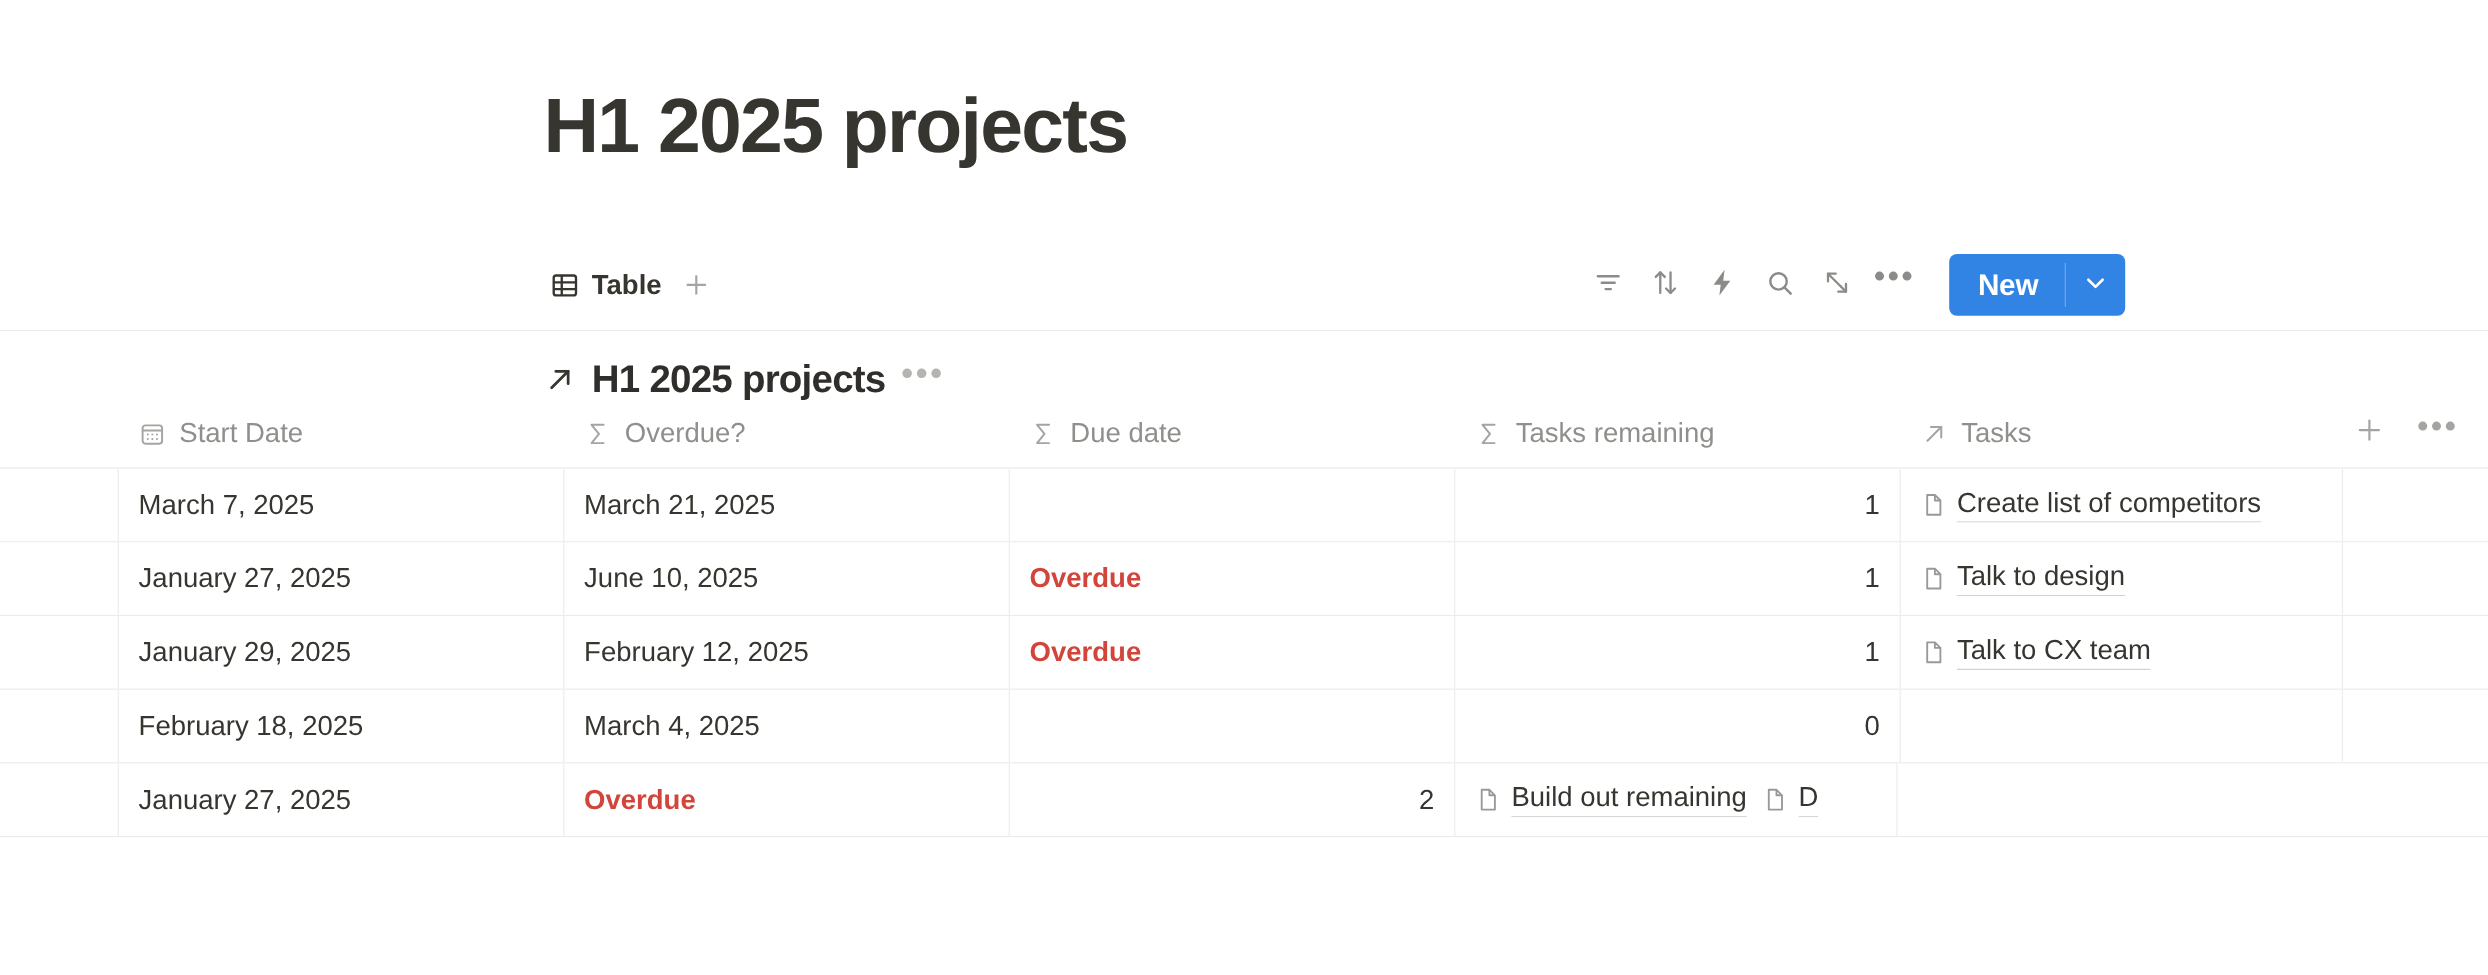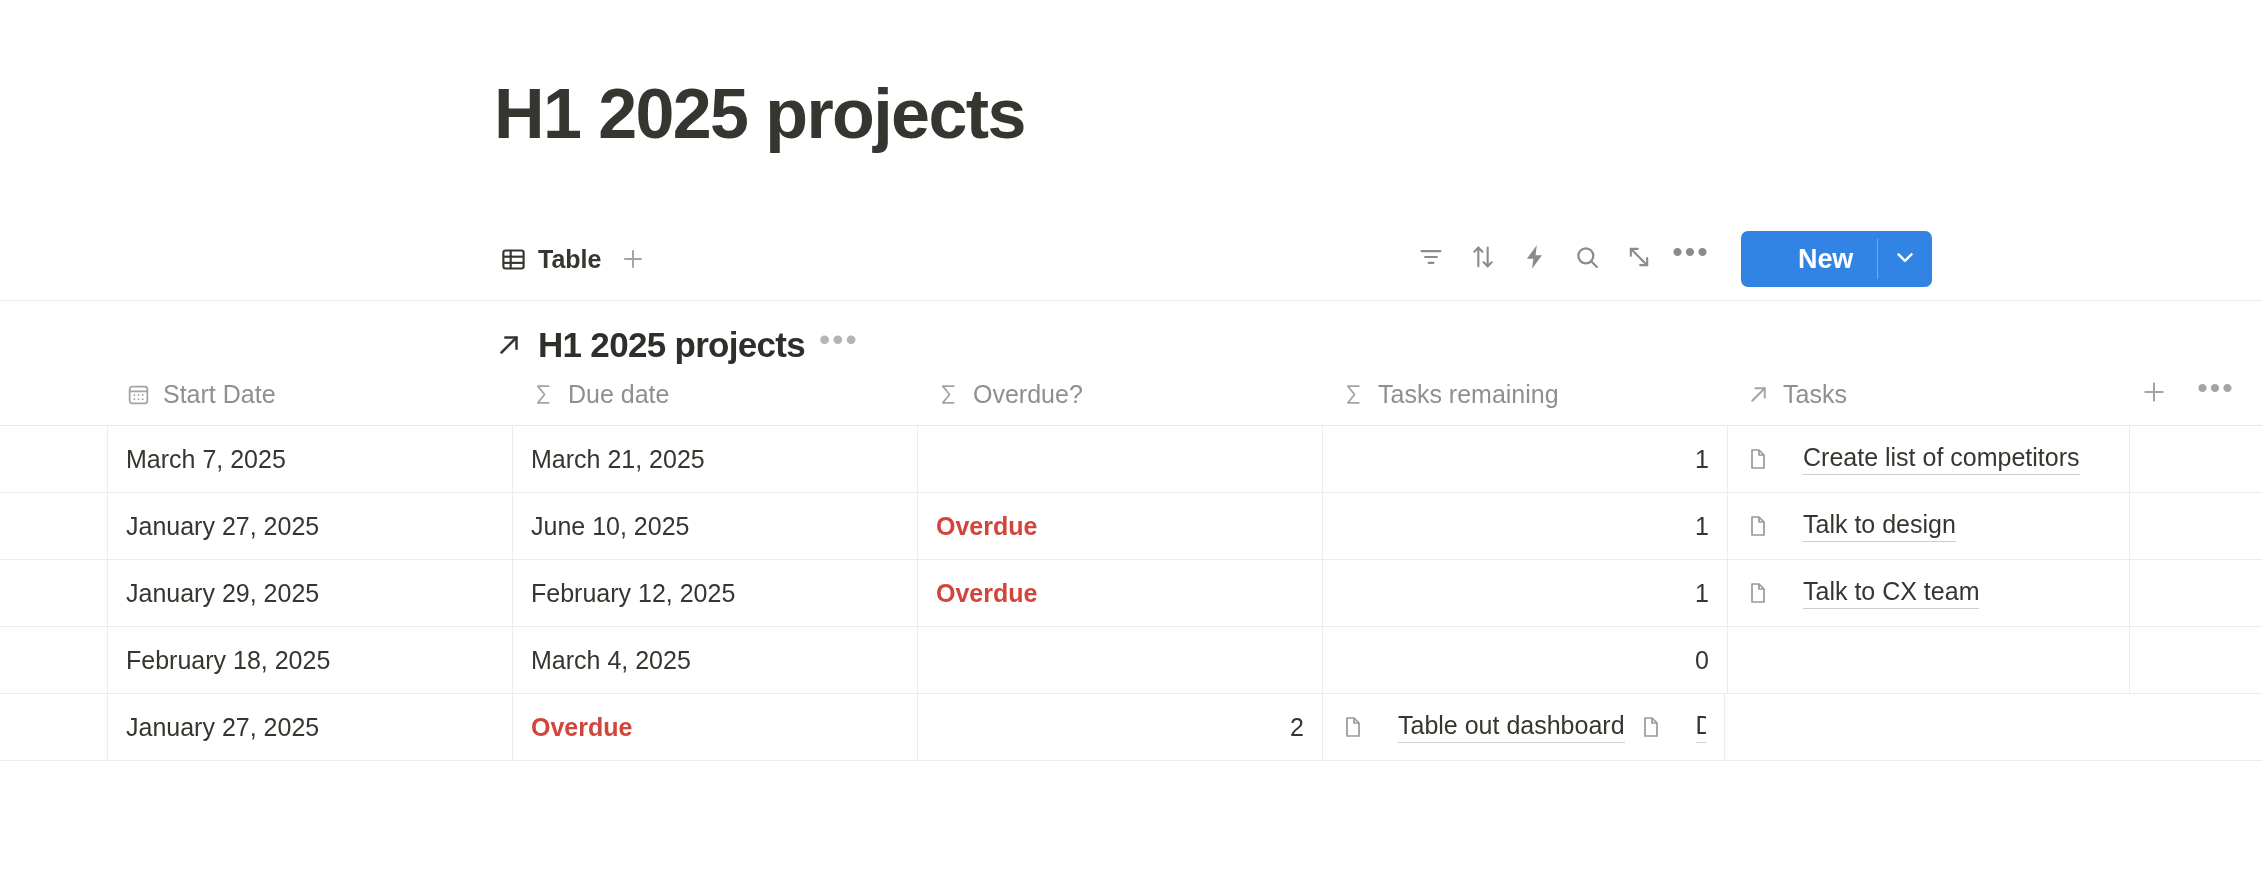--- a/index.html
+++ b/index.html
@@ -69,21 +69,20 @@
   .tool-btn.dots { letter-spacing: 2px; font-size: 30px; line-height: 12px; padding-bottom: 14px; }
 
   .new-btn {
     display: flex; align-items: stretch;
     margin-left: 24px;
     height: 56px;
     background: #3284e4;
     border-radius: 7px;
     overflow: hidden;
     cursor: pointer;
-    padding-left: 31px;
   }
   .new-btn .label {
     display: flex; align-items: center;
     padding: 0 24px 0 26px;
     color: #ffffff;
     font-size: 27px;
     font-weight: 600;
     letter-spacing: -0.2px;
   }
   .new-btn .divider { width: 1px; background: rgba(255,255,255,0.32); margin: 8px 0; }
@@ -191,21 +190,20 @@
     cursor: pointer;
     flex: none;
   }
   .chip .pg { display: flex; align-items: center; color: #9a9995; flex: none; }
   .chip .txt {
     font-size: 25px;
     color: #37352f;
     border-bottom: 1px solid #cfcecc;
     padding-bottom: 2px;
     white-space: nowrap;
-    margin-left: 24px;
   }
 
   
   .new-page-row {
     position: absolute;
     left: 0px; top: 808px;
     width: 2262px; height: 60px;
     display: flex; align-items: center;
     gap: 14px;
     padding-left: 16px;
@@ -344,36 +342,36 @@
               <circle cx="12" cy="12.5" r="0.9" fill="#a5a4a1" stroke="none"></circle>
               <circle cx="16" cy="12.5" r="0.9" fill="#a5a4a1" stroke="none"></circle>
               <circle cx="8" cy="16.5" r="0.9" fill="#a5a4a1" stroke="none"></circle>
               <circle cx="12" cy="16.5" r="0.9" fill="#a5a4a1" stroke="none"></circle>
               <circle cx="16" cy="16.5" r="0.9" fill="#a5a4a1" stroke="none"></circle>
             </svg>
           </span>
           <span>Start Date</span>
         </div>
 
+        <div class="cell c-overdue">
+          <span class="icn">
+            <svg width="25" height="25" viewBox="0 0 24 24" fill="none" stroke="#a5a4a1" stroke-width="1.7" stroke-linecap="round" stroke-linejoin="round">
+              <polyline points="17,4 6.5,4 13,12 6.5,20 17,20"></polyline>
+            </svg>
+          </span>
+          <span>Overdue?</span>
+        </div>
+
         <div class="cell c-due">
           <span class="icn">
             <svg width="25" height="25" viewBox="0 0 24 24" fill="none" stroke="#a5a4a1" stroke-width="1.7" stroke-linecap="round" stroke-linejoin="round">
               <polyline points="17,4 6.5,4 13,12 6.5,20 17,20"></polyline>
             </svg>
           </span>
           <span>Due date</span>
-        </div>
-
-        <div class="cell c-overdue">
-          <span class="icn">
-            <svg width="25" height="25" viewBox="0 0 24 24" fill="none" stroke="#a5a4a1" stroke-width="1.7" stroke-linecap="round" stroke-linejoin="round">
-              <polyline points="17,4 6.5,4 13,12 6.5,20 17,20"></polyline>
-            </svg>
-          </span>
-          <span>Overdue?</span>
         </div>
 
         <div class="cell c-tasksn">
           <span class="icn">
             <svg width="25" height="25" viewBox="0 0 24 24" fill="none" stroke="#a5a4a1" stroke-width="1.7" stroke-linecap="round" stroke-linejoin="round">
               <polyline points="17,4 6.5,4 13,12 6.5,20 17,20"></polyline>
             </svg>
           </span>
           <span>Tasks remaining</span>
         </div>
@@ -488,21 +486,21 @@
         <div class="cell c-tasksn num">2</div>
         <div class="cell c-tasks">
           <div class="chips">
             <span class="chip">
               <span class="pg">
                 <svg width="24" height="24" viewBox="0 0 24 24" fill="none" stroke="#9a9995" stroke-width="1.7" stroke-linejoin="round">
                   <path d="M6 3h7l5 5v13H6z"></path>
                     <polyline points="13,3 13,8 18,8"></polyline>
                 </svg>
               </span>
-              <span class="txt">Table out dashboard</span>
+              <span class="txt">Build out remaining</span>
             </span>
             <span class="chip">
               <span class="pg">
                 <svg width="24" height="24" viewBox="0 0 24 24" fill="none" stroke="#9a9995" stroke-width="1.7" stroke-linejoin="round">
                   <path d="M6 3h7l5 5v13H6z"></path>
                     <polyline points="13,3 13,8 18,8"></polyline>
                 </svg>
               </span>
               <span class="txt">D</span>
             </span>

